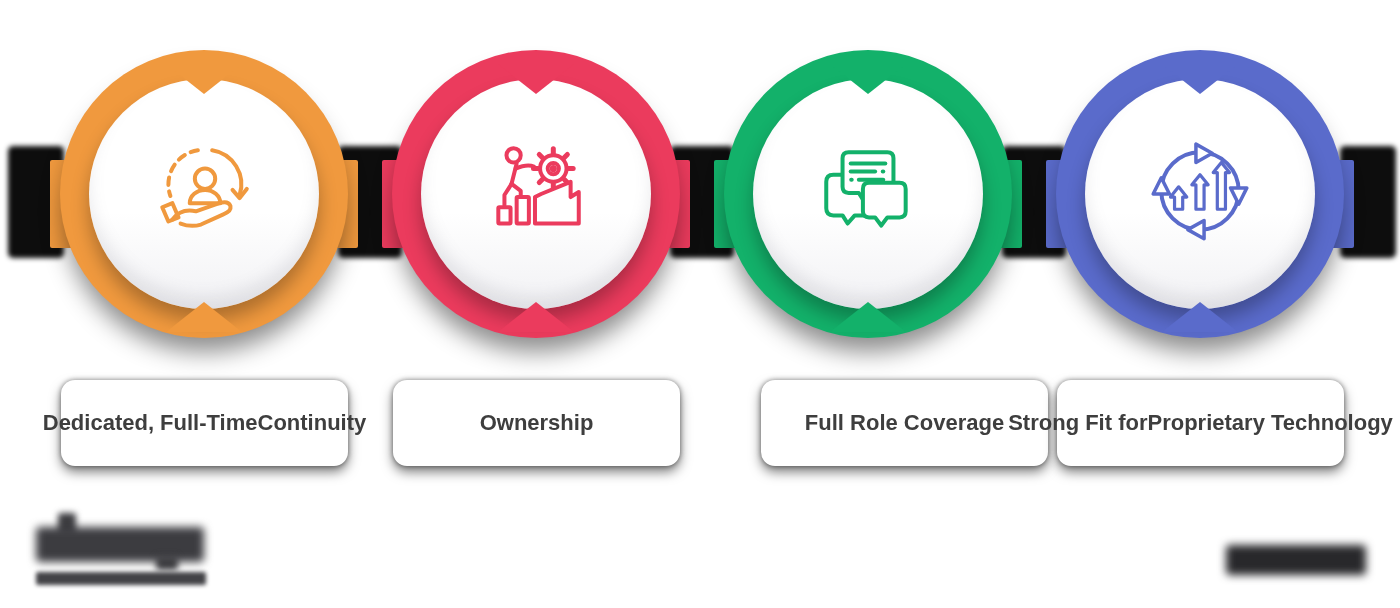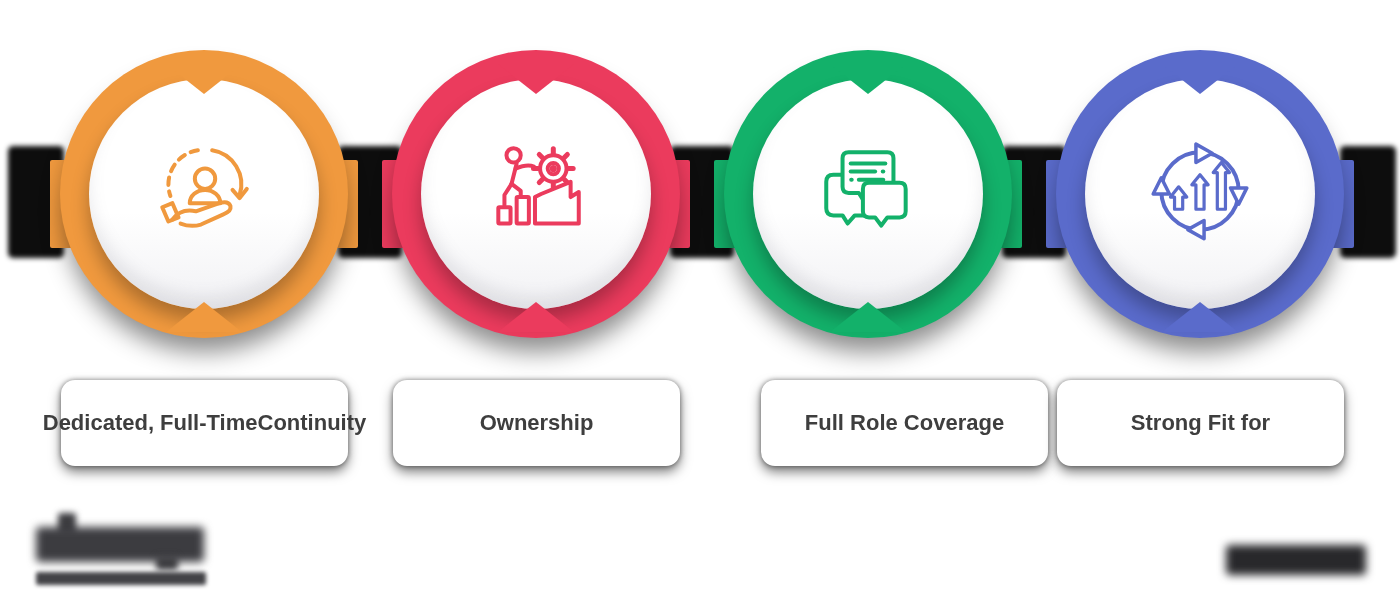--- a/index.html
+++ b/index.html
@@ -168,20 +168,21 @@
     <div class="label-line">Continuity</div>
   </div>
   <div class="label-box" style="left:393px;">
     <div class="label-line">Ownership</div>
   </div>
   <div class="label-box" style="left:742px;margin-left:19px;">
     <div class="label-line">Full Role Coverage</div>
   </div>
   <div class="label-box" style="left:1057px;">
     <div class="label-line">Strong Fit for</div>
+    <div class="label-line">Proprietary Technology</div>
   </div>
 
   <div>
     <div class="blob lg-asc"></div>
     <div class="blob lg-main"></div>
     <div class="blob lg-desc"></div>
     <div class="blob lg-bar"></div>
   </div>
   <div class="blob lg-right"></div>
 

